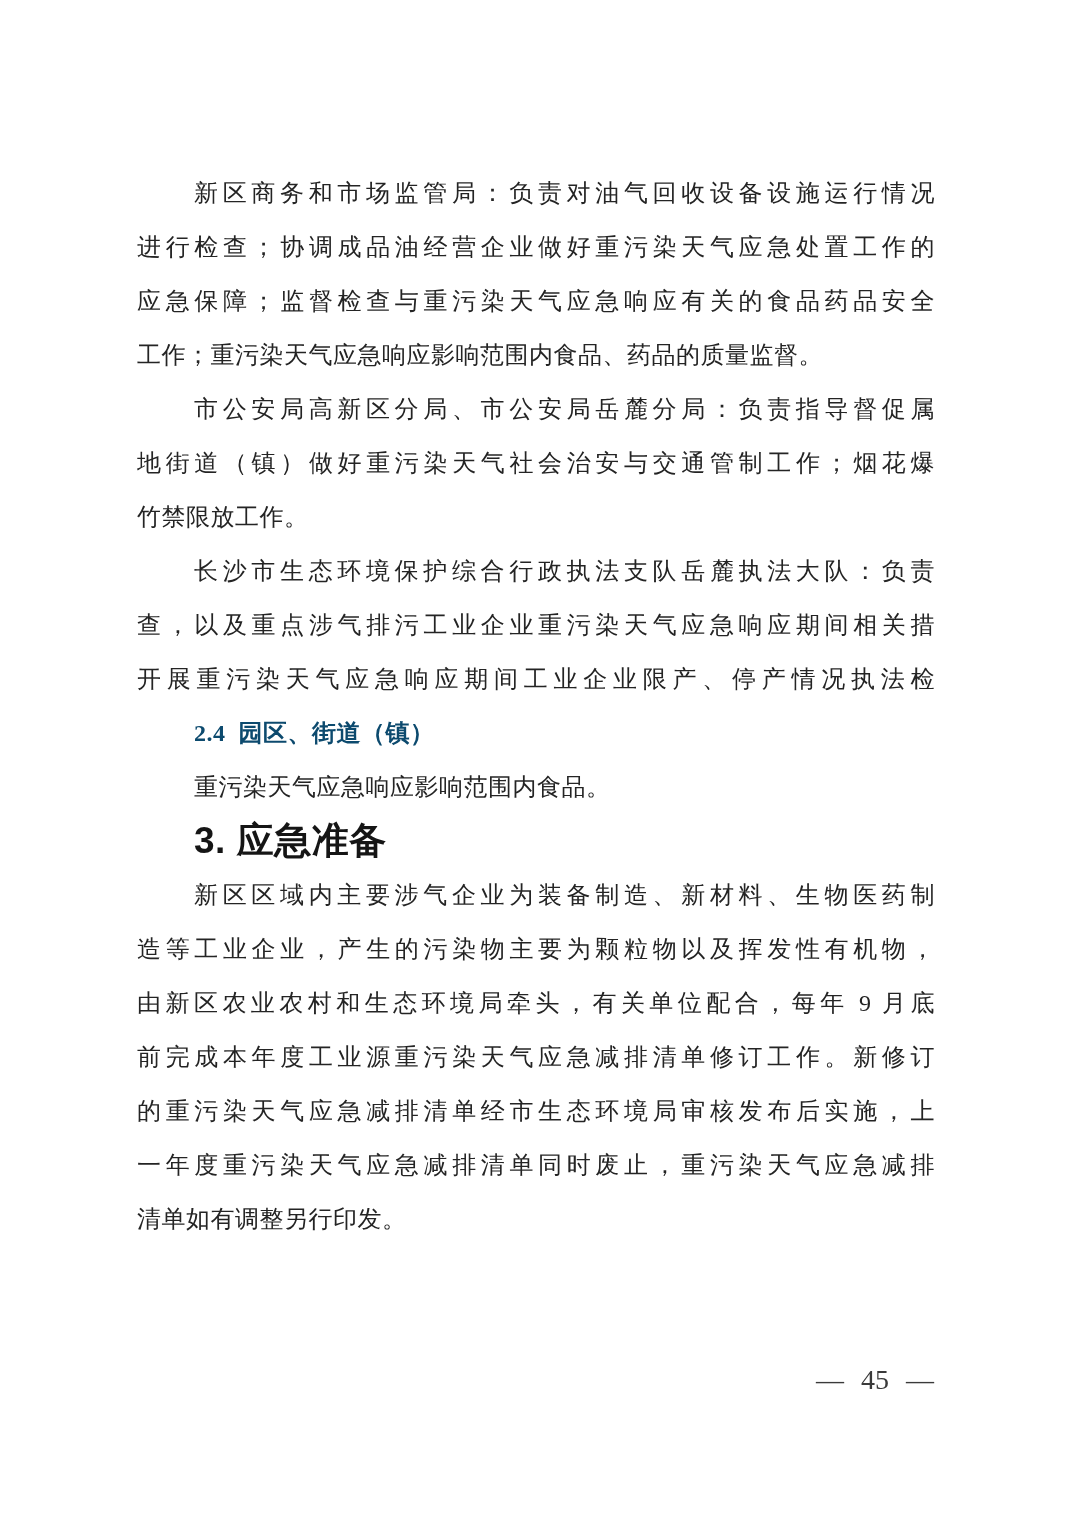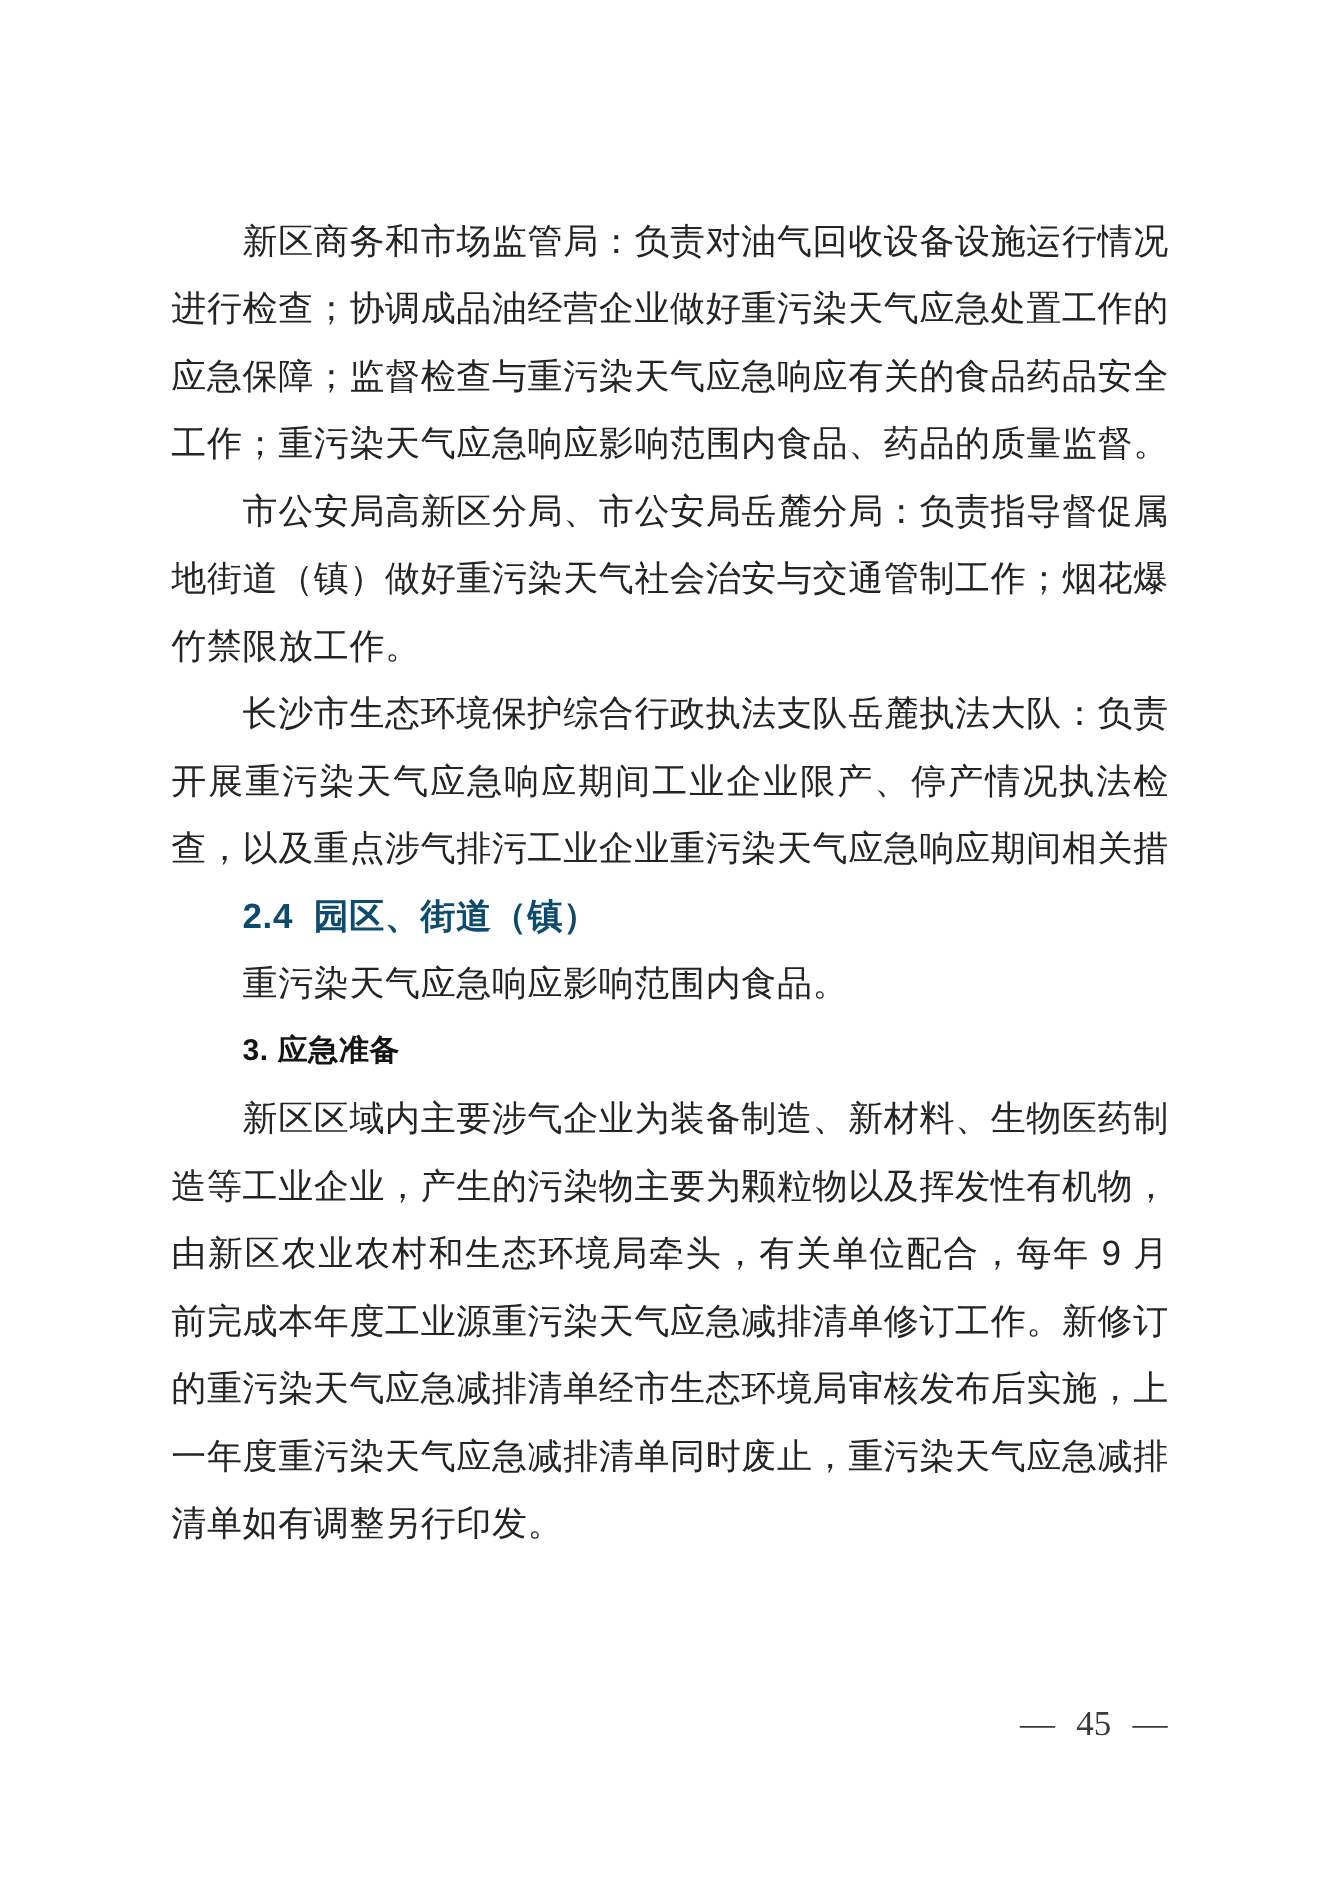--- a/index.html
+++ b/index.html
@@ -16,24 +16,24 @@
   }
   .content {
     position: absolute;
     left: 137px;
     top: 166px;
     width: 798px;
   }
   .line {
     height: 54px;
     line-height: 54px;
-    font-size: 28px;
+    font-size: 24px;
     letter-spacing: 0.5px;
     color: #242424;
-    font-family: Liberation Sans, sans-serif;
+    font-family: Liberation Serif, serif;
     overflow: hidden;
   }
   .body-line {
     text-align: justify;
     text-align-last: justify;
   }
   .body-line.para-first {
     text-indent: 57px;
   }
   .body-line.para-last {
@@ -44,21 +44,21 @@
     text-indent: 57px;
     white-space: pre;
     color: #0c4a6e;
     text-align: left;
   }
   .heading-hei {
     font-weight: 700;
     text-indent: 57px;
     white-space: pre;
     font-family: "Liberation Sans", "DejaVu Sans", sans-serif;
-    font-size: 24px;
+    font-size: 37px;
     color: #151515;
     text-align: left;
   }
   .footer {
     position: absolute;
     top: 1353px;
     right: 140px;
     height: 54px;
     display: flex;
     align-items: center;
@@ -74,22 +74,22 @@
 <div class="page">
   <div class="content" id="content">
       <div class="line body-line para-first">新区商务和市场监管局：负责对油气回收设备设施运行情况</div>
       <div class="line body-line">进行检查；协调成品油经营企业做好重污染天气应急处置工作的</div>
       <div class="line body-line">应急保障；监督检查与重污染天气应急响应有关的食品药品安全</div>
       <div class="line body-line para-last">工作；重污染天气应急响应影响范围内食品、药品的质量监督。</div>
       <div class="line body-line para-first">市公安局高新区分局、市公安局岳麓分局：负责指导督促属</div>
       <div class="line body-line">地街道（镇）做好重污染天气社会治安与交通管制工作；烟花爆</div>
       <div class="line body-line para-last">竹禁限放工作。</div>
       <div class="line body-line para-first">长沙市生态环境保护综合行政执法支队岳麓执法大队：负责</div>
+      <div class="line body-line">查，以及重点涉气排污工业企业重污染天气应急响应期间相关措</div>
       <div class="line body-line">开展重污染天气应急响应期间工业企业限产、停产情况执法检</div>
-      <div class="line body-line">查，以及重点涉气排污工业企业重污染天气应急响应期间相关措</div>
       <div class="line heading-kai">2.4  园区、街道（镇）</div>
       <div class="line body-line para-first para-last">重污染天气应急响应影响范围内食品。</div>
       <div class="line heading-hei">3. 应急准备</div>
       <div class="line body-line para-first">新区区域内主要涉气企业为装备制造、新材料、生物医药制</div>
       <div class="line body-line">造等工业企业，产生的污染物主要为颗粒物以及挥发性有机物，</div>
       <div class="line body-line">由新区农业农村和生态环境局牵头，有关单位配合，每年 9 月底</div>
       <div class="line body-line">前完成本年度工业源重污染天气应急减排清单修订工作。新修订</div>
       <div class="line body-line">的重污染天气应急减排清单经市生态环境局审核发布后实施，上</div>
       <div class="line body-line">一年度重污染天气应急减排清单同时废止，重污染天气应急减排</div>
       <div class="line body-line para-last">清单如有调整另行印发。</div>

